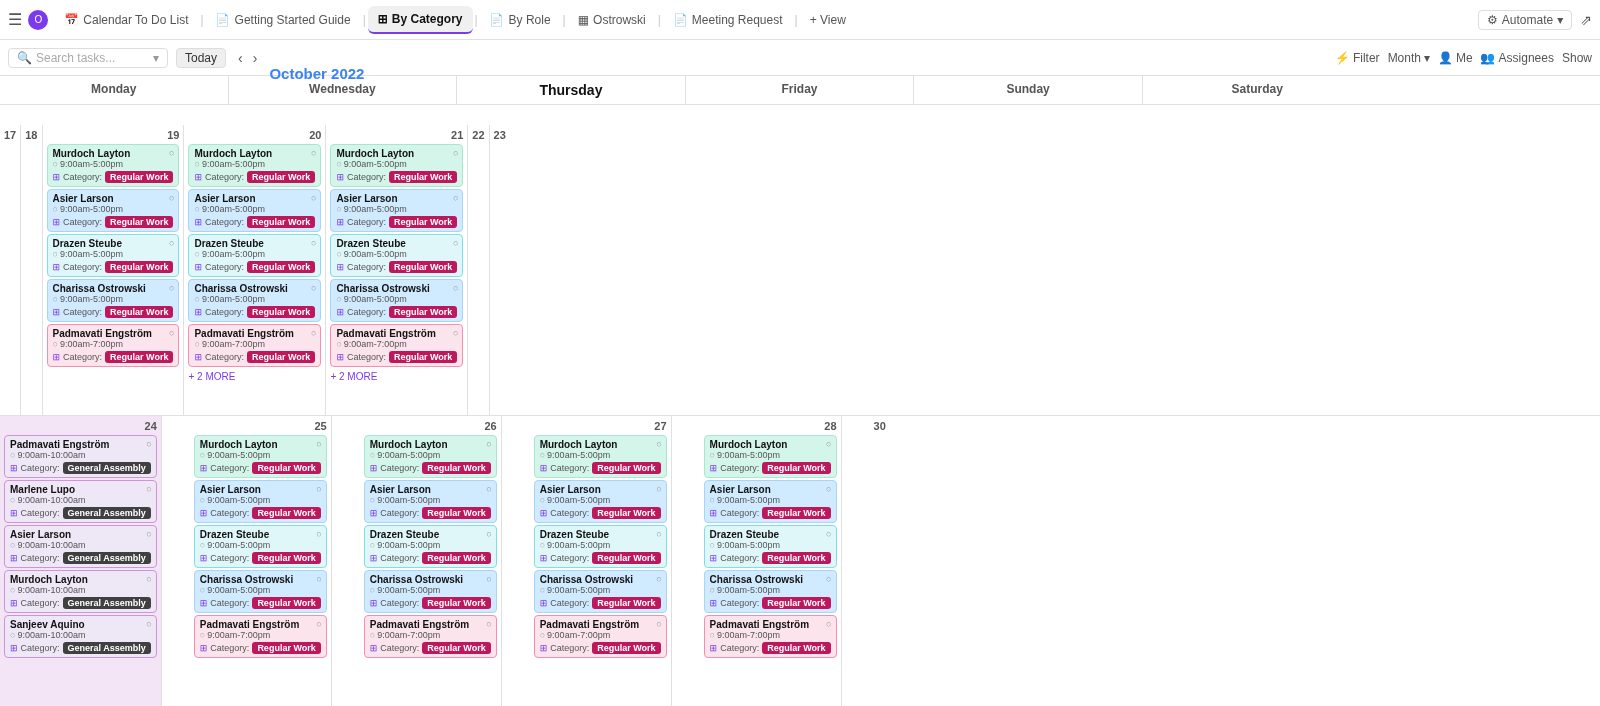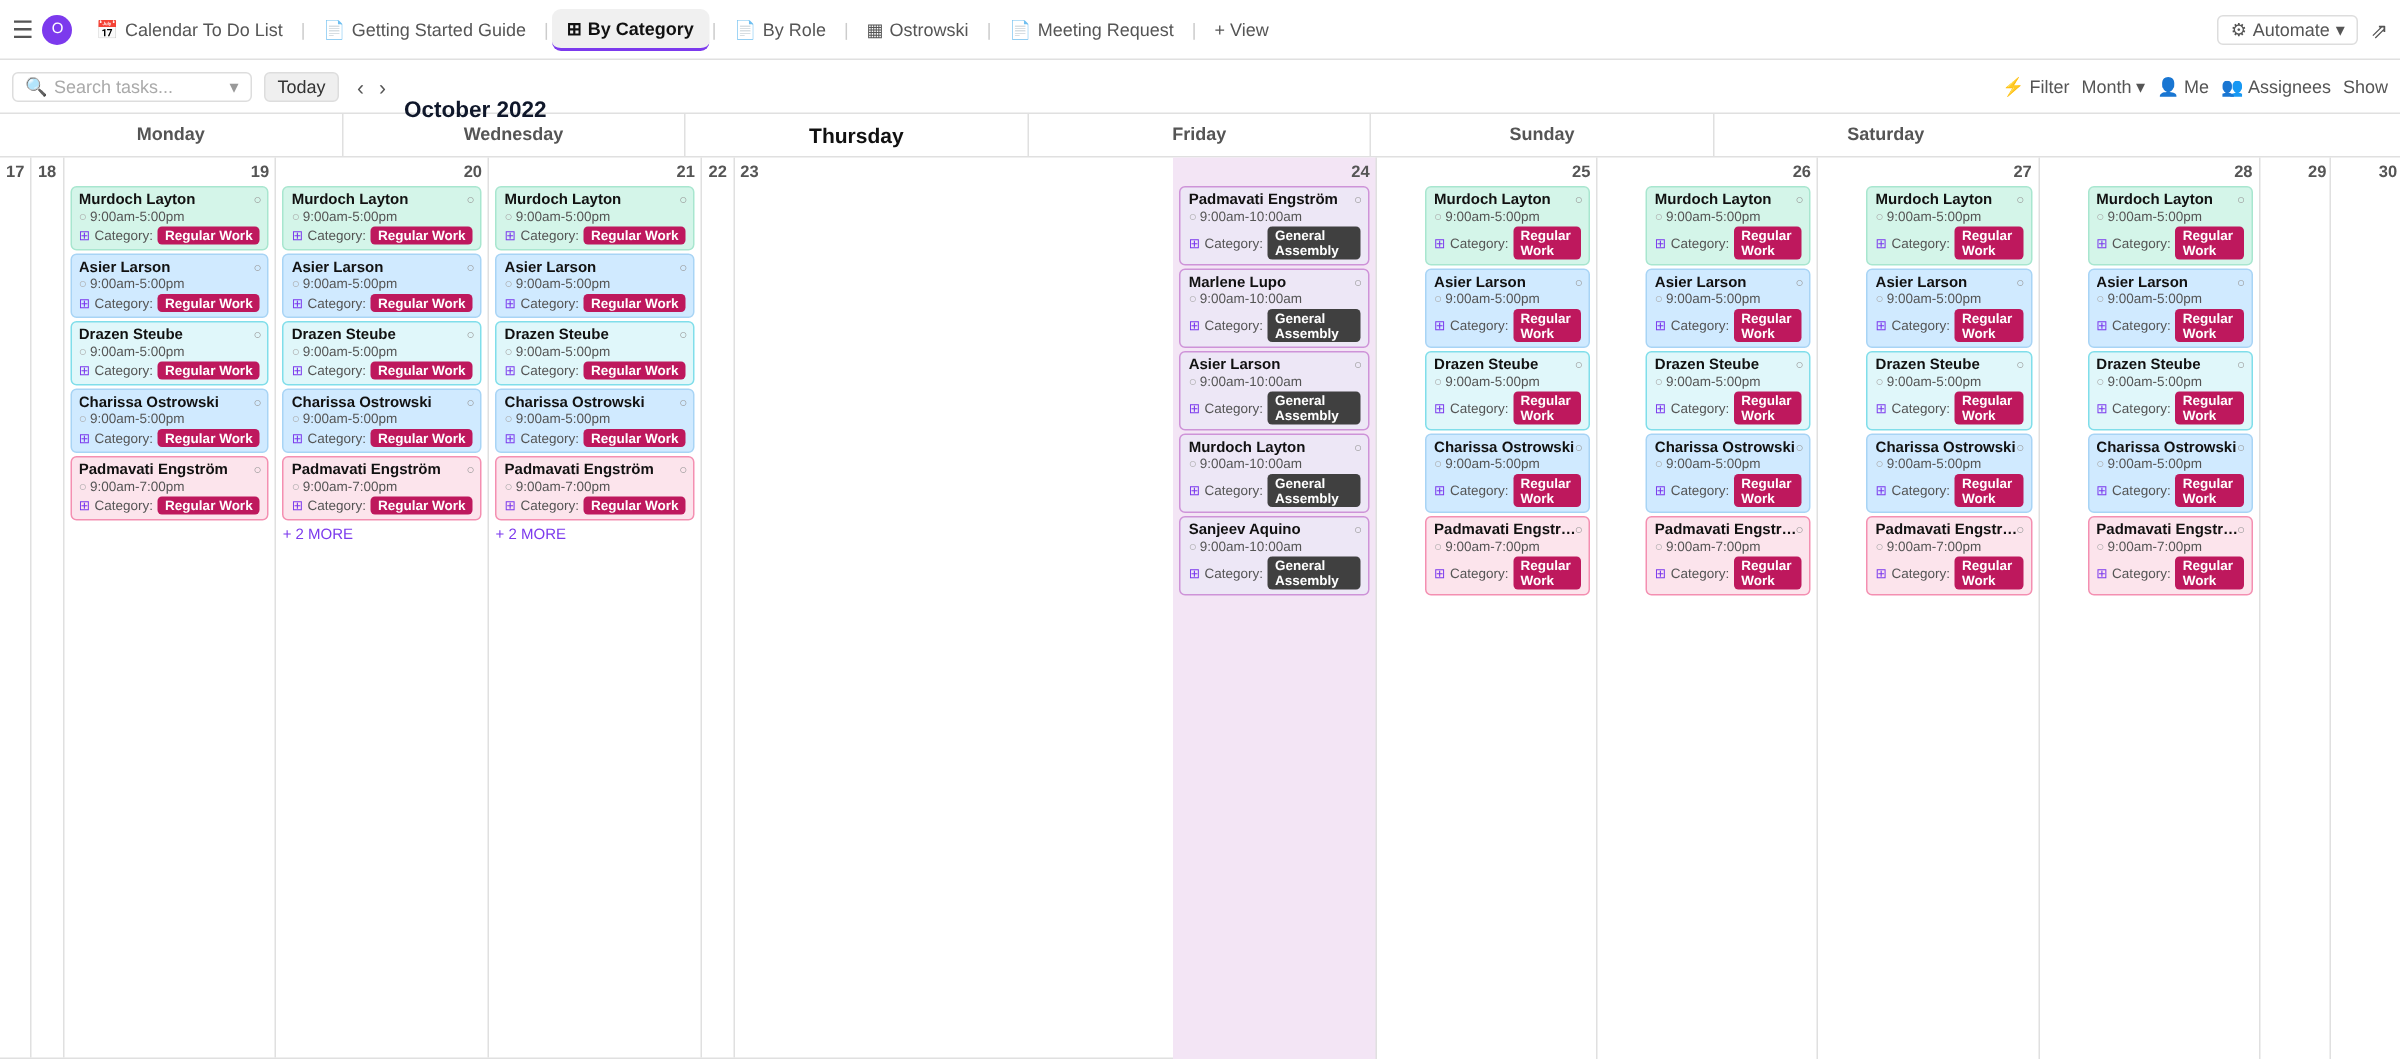--- a/index.html
+++ b/index.html
@@ -22,21 +22,21 @@
 
     
     .second-bar {
       display: flex; align-items: center; height: 36px;
       border-bottom: 1px solid #e0e0e0; padding: 0 8px; gap: 8px;
     }
     .search-box { display: flex; align-items: center; gap: 4px; border: 1px solid #ddd; border-radius: 4px; padding: 2px 8px; width: 160px; font-size: 12px; color: #999; }
     .today-btn { font-size: 12px; padding: 2px 8px; border: 1px solid #ddd; border-radius: 4px; cursor: pointer; color: #333; }
     .nav-arrows { display: flex; gap: 2px; }
     .nav-arrow { cursor: pointer; padding: 2px 4px; color: #555; font-size: 14px; }
-    .month-title { font-size: 15px; font-weight: 600; color: #0f172a; margin-top: 31px; }
+    .month-title { font-size: 15px; font-weight: 600; color: #3b82f6; margin-top: 31px; }
     .right-controls { display: flex; align-items: center; gap: 8px; margin-left: auto; font-size: 12px; color: #555; }
     .filter-btn, .month-btn, .me-btn, .assignees-btn, .show-btn { display: flex; align-items: center; gap: 3px; cursor: pointer; }
 
     
     .calendar-wrapper { display: flex; flex-direction: column; height: calc(706px - 76px); }
     .day-headers { display: grid; grid-template-columns: repeat(7, 1fr); border-bottom: 1px solid #e0e0e0; text-align: center; }
     .day-header { padding: 6px 8px; font-size: 12px; font-weight: 600; color: #555; border-right: 1px solid #e0e0e0; }
     .day-header.thursday { color: #111; font-size: 14px; font-weight: 700; }
     .day-header:last-child { border-right: none; }
     .day-cell { border-right: 1px solid #e0e0e0; padding: 4px; position: relative; overflow: hidden; }
@@ -60,21 +60,21 @@
     .event-category-label { font-size: 9px; color: #555; }
     .event-badge {
       display: inline-block; padding: 1px 5px; border-radius: 3px; font-size: 9px; font-weight: 600;
     }
     .badge-regular { background: #be185d; color: white; }
     .badge-assembly { background: #404040; color: white; }
     .event-check { position: absolute; right: 4px; top: 3px; font-size: 9px; color: #999; cursor: pointer; }
     .more-link { font-size: 10px; color: #7c3aed; cursor: pointer; padding: 2px 0; }
     .grid-icon { font-size: 9px; color: #7c3aed; }
     .clock-icon { font-size: 9px; color: #aaa; }
-    .weeks-container { display: flex; flex-direction: row; flex: 1; }
+    .weeks-container { display: flex; flex-direction: column; flex: 1; margin-top: 20px; }
     .week-row-container { display: flex; flex: 1; border-bottom: 1px solid #e0e0e0; }
     .week-row-container:last-child { border-bottom: none; gap: 28px; }
 
     
     .day-cell.lavender-bg { background: #f3e5f5; }
   </style>
 </head>
 <body>
 
 <div class="top-bar">
@@ -753,23 +753,20 @@
               <span>9:00am-7:00pm</span>
             </div>
           <div class="event-category-row">
             <span class="grid-icon">⊞</span>
             <span class="event-category-label">Category:</span>
             <span class="event-badge badge-regular">Regular Work</span>
           </div>
         </div>
       </div>
 
-      <div class="day-cell">
-        <div class="day-number">29</div>
-      </div>
 
       <div class="day-cell">
         <div class="day-number">30</div>
       </div>
 
     </div>
   </div>
 </div>
 
 </body></html>

